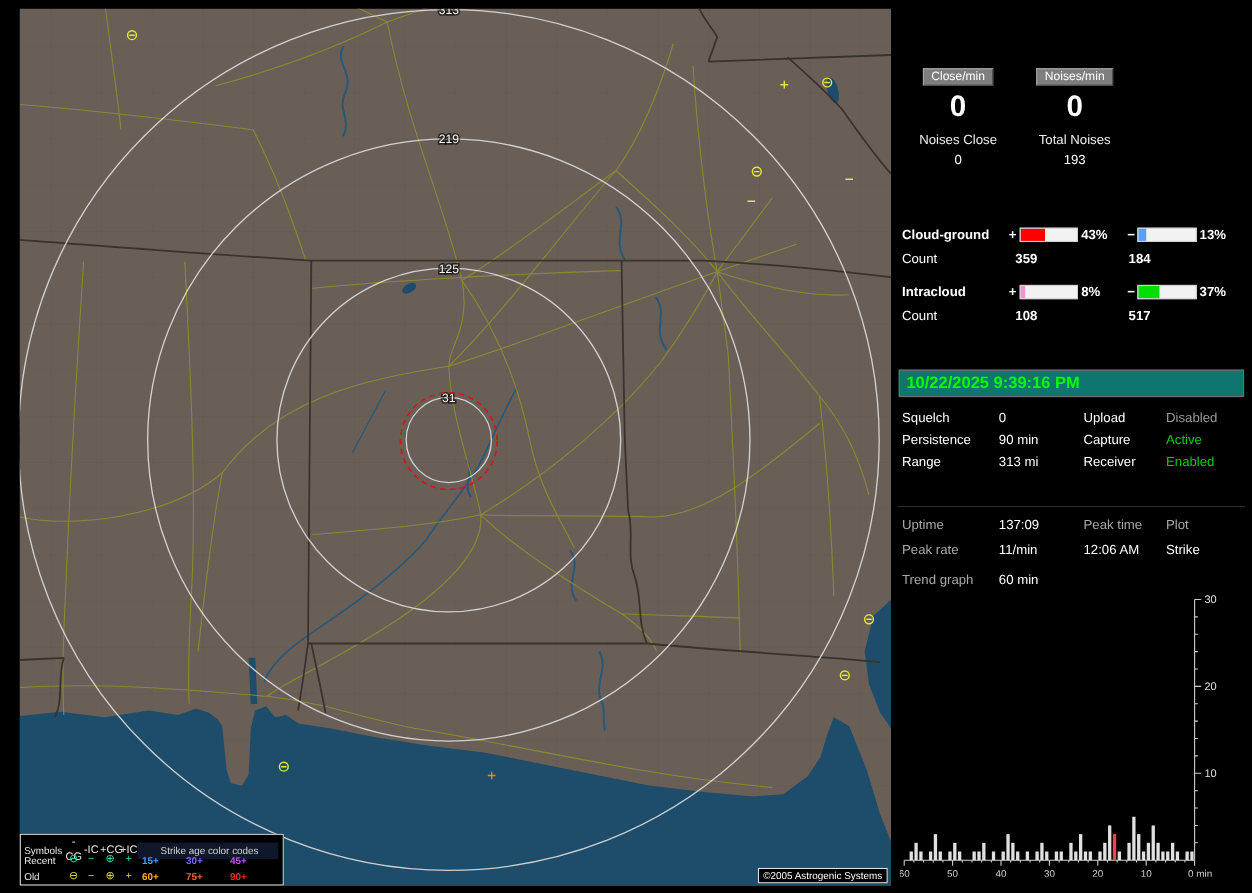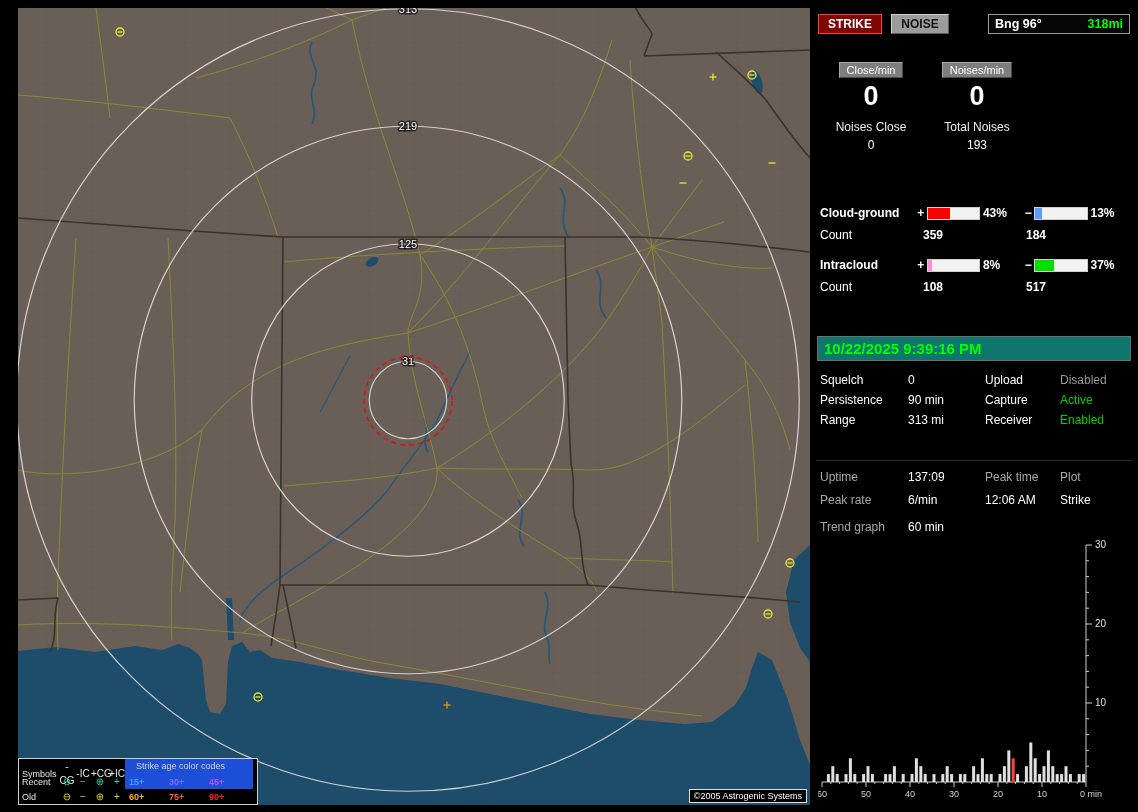--- a/index.html
+++ b/index.html
@@ -10,21 +10,21 @@
   
   #map-wrap{position:absolute;left:18px;top:8px;width:792px;height:797px;background:#6a5f57;}
   #map-svg{display:block;}
 
   
   #legend{position:absolute;left:0;bottom:0;width:238px;background:#000;border:1px solid #cfcfcf;
           font-size:9px;line-height:14px;color:#e8e8e8;}
   .lg-row{display:grid;grid-template-columns:40px 16px 16px 18px 16px 40px 40px 48px;height:15px;align-items:center;}
   .lg-c1{padding-left:3px;}
   .lg-sym{text-align:center;font-size:10px;}
-  .lg-age-title{grid-column:6/9;background:#1d4ed8;color:#d6d6d6;padding-left:11px;height:30px;line-height:15px;}
+  .lg-age-title{grid-column:6/9;background:#0f172a;color:#d6d6d6;padding-left:21px;height:15px;line-height:15px;}
   .lg-age{text-align:left;padding-left:4px;font-weight:bold;}
 
   #copyright{position:absolute;right:3px;bottom:2px;border:1px solid #e0e0e0;background:#000;
              color:#fff;font-size:9px;padding:1px 4px;white-space:nowrap;}
 
   
   #panel{position:absolute;left:816px;top:8px;width:316px;height:797px;background:#000;font-size:12px;}
   #panel .abs{position:absolute;left:0;right:0;}
 
   .sec-buttons{top:6px;height:24px;}
@@ -227,28 +227,20 @@
         <span class="lg-age" style="color: rgb(255, 96, 32);">75+</span>
         <span class="lg-age" style="color: rgb(255, 32, 32);">90+</span>
       </div>
     </div>
 
     <div id="copyright">©2005 Astrogenic Systems</div>
   </div>
 
   <div id="panel">
 
-    <div class="abs sec-buttons">
-      <span class="btn btn-strike">STRIKE</span>
-      <span class="btn btn-noise">NOISE</span>
-      <span class="bearing">
-        <span>Bng 96°</span>
-        <span style="color: rgb(0, 255, 0);">318mi</span>
-      </span>
-    </div>
 
     <div class="abs sec-counters">
       <div class="ctr-col">
         <span class="ctr-chip">Close/min</span>
         <div class="ctr-rate">0</div>
         <div class="ctr-total-label">Noises Close</div>
         <div class="ctr-total">0</div>
       </div>
       <div class="ctr-col">
         <span class="ctr-chip">Noises/min</span>
@@ -323,21 +315,21 @@
     </div>
 
     <div class="abs sec-session">
       <div class="grid4">
         <span class="glab">Uptime</span>
         <span class="val">137:09</span>
         <span class="glab">Peak time</span>
         <span class="glab">Plot</span>
 
         <span class="glab">Peak rate</span>
-        <span class="val">6/min</span>
+        <span class="val">11/min</span>
         <span class="val">12:06 AM</span>
         <span class="val">Strike</span>
       </div>
     </div>
 
     <div class="abs sec-trendlabel grid4">
       <span class="glab">Trend graph</span>
       <span class="val">60 min</span>
       <span></span>
         <span></span>

